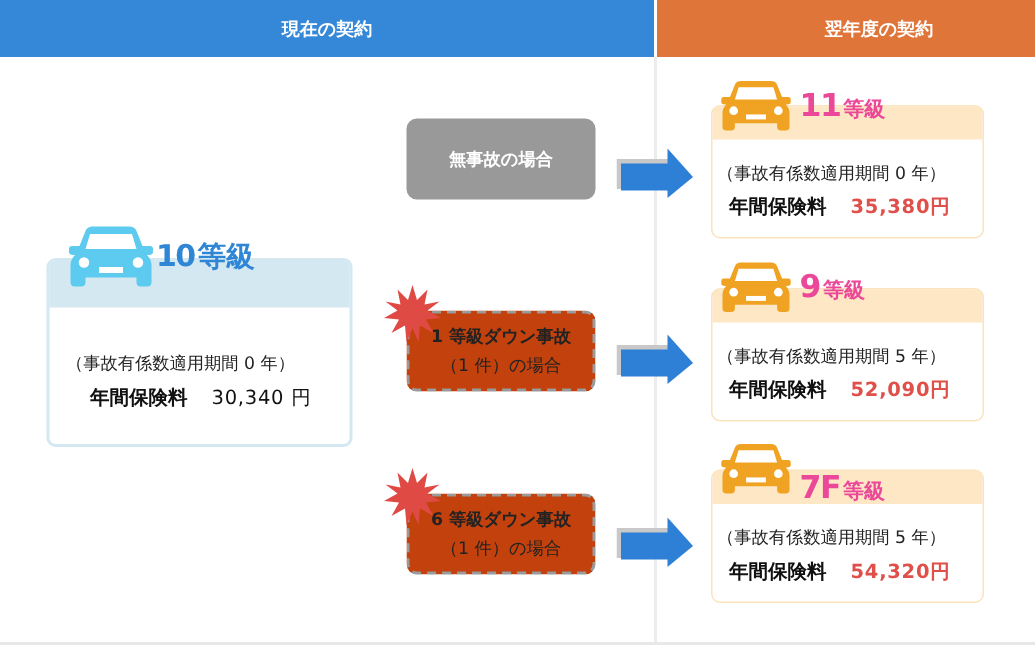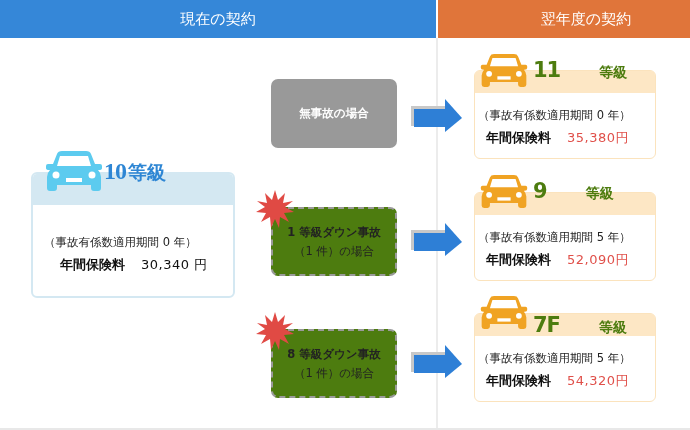--- a/index.html
+++ b/index.html
@@ -2,55 +2,55 @@
 <html><head>
   <meta charset="utf-8">
   <style>
     * { box-sizing: border-box; margin: 0; padding: 0; }
     html, body { width: 690px; height: 430px; background: #fff; overflow: hidden; }
     body { font-family: "DejaVu Sans", "Liberation Sans", sans-serif; position: relative; color: #222; }
 
     .frame { position: absolute; left: 0; top: 0; width: 690px; height: 430px; border-bottom: 2px solid #e8e8e8; }
     .col-divider { position: absolute; left: 436px; top: 38px; width: 2px; height: 390px; background: #ececec; }
 
-    .hdr { position: absolute; top: 0; height: 38px; color: #fff; font-weight: normal; font-size: 15px;
+    .hdr { position: absolute; top: 0; height: 38px; color: #fff; font-weight: bold; font-size: 12px;
            display: flex; align-items: center; justify-content: center; }
     .hdr-current { left: 0; width: 436px; background: #3587d8; }
     .hdr-next { left: 438px; width: 296px; background: #e0753a; }
 
     
     .card { position: absolute; border-radius: 6px; overflow: visible; }
     .card-current { left: 31px; top: 172px; width: 204px; height: 126px; border: 2px solid #d4e8f2; background: #fff; }
     .card-current .band { position: absolute; left: 0; top: 0; right: 0; height: 31px; background: #d4e8f2; border-radius: 4px 4px 0 0; }
     .card-next { left: 474px; width: 182px; height: 89px; border: 1.5px solid #fbe3bd; background: #fff; }
     .card-next .band { position: absolute; left: 0; top: 0; right: 0; height: 22px; background: #fde7c5; border-radius: 4px 4px 0 0; }
 
     .car { position: absolute; }
     .grade { position: absolute; font-weight: bold; display: flex; align-items: baseline; }
     .grade-num { letter-spacing: -1px; }
     .grade-unit { margin-left: 2px; }
     .grade-current { left: 104px; top: 158px; color: #2e86d4; }
-    .grade-current .grade-num { font-size: 24px; font-family: Liberation Serif, serif; }
+    .grade-current .grade-num { font-size: 20px; }
     .grade-current .grade-unit { font-size: 19px; }
-    .grade-next { color: #4d7c0f; gap: 37px; }
+    .grade-next { color: #ec4899; }
     .grade-next .grade-num { font-size: 21px; }
     .grade-next .grade-unit { font-size: 14px; }
 
     .period { position: absolute; font-size: 11.5px; color: #222; white-space: nowrap; }
     .premium { position: absolute; font-size: 13px; font-weight: bold; white-space: nowrap; display: flex; }
     .premium-label { color: #111; }
     .premium-value { margin-left: 16px; font-weight: normal; letter-spacing: 0.5px; }
     .premium-current .premium-value { color: #111; font-weight: normal; }
-    .premium-next .premium-value { color: #e0504a; font-weight: normal; }
+    .premium-next .premium-value { color: #e0504a; font-weight: bold; }
 
     
-    .scn { position: absolute; left: 271px; width: 126px; height: 69px; border-radius: 7px;
+    .scn { position: absolute; left: 271px; width: 126px; height: 54px; border-radius: 7px;
            display: flex; flex-direction: column; align-items: center; justify-content: center; font-size: 11.5px; text-align: center; line-height: 19px; }
     .scn-safe { top: 79px; background: #999; color: #fff; font-weight: bold; }
-    .scn-dash { border: 2px dashed #9a9a9a; background: #4d7c0f; color: #222; }
+    .scn-dash { border: 2px dashed #9a9a9a; background: #c2410c; color: #222; }
     .scn-dash .l1 { font-weight: bold; }
     .burst { position: absolute; width: 38px; height: 38px; }
 
     .arrow { position: absolute; left: 411px; width: 52px; height: 34px; }
   </style>
 </head>
 <body>
 
 <div class="frame">
   <div class="hdr hdr-current">現在の契約</div>
@@ -93,21 +93,21 @@
   <svg class="burst" style="left:256px;top:190px" viewBox="0 0 38 38">
     <polygon points="19,0 22,10 29,3 27,13 37,11 29,17 38,22 28,23 33,32 24,27 23,38 19,29 15,38 14,27 5,32 10,23 0,22 9,17 1,11 11,13 9,3 16,10" fill="#e04a44"></polygon>
   </svg>
   <svg class="arrow" style="top:222px" viewBox="0 0 52 34">
     <rect x="0" y="8" width="36" height="20" fill="#c8c8c8"></rect>
     <rect x="3" y="11" width="34" height="18" fill="#2e7fd6"></rect>
     <polygon points="34,1 51,20 34,34" fill="#2e7fd6"></polygon>
   </svg>
 
   <div class="scn scn-dash" style="top:329px">
-    <span class="l1">8 等級ダウン事故</span>
+    <span class="l1">6 等級ダウン事故</span>
     <span class="l2">（1 件）の場合</span>
   </div>
   <svg class="burst" style="left:256px;top:312px" viewBox="0 0 38 38">
     <polygon points="19,0 22,10 29,3 27,13 37,11 29,17 38,22 28,23 33,32 24,27 23,38 19,29 15,38 14,27 5,32 10,23 0,22 9,17 1,11 11,13 9,3 16,10" fill="#e04a44"></polygon>
   </svg>
   <svg class="arrow" style="top:344px" viewBox="0 0 52 34">
     <rect x="0" y="8" width="36" height="20" fill="#c8c8c8"></rect>
     <rect x="3" y="11" width="34" height="18" fill="#2e7fd6"></rect>
     <polygon points="34,1 51,20 34,34" fill="#2e7fd6"></polygon>
   </svg>

